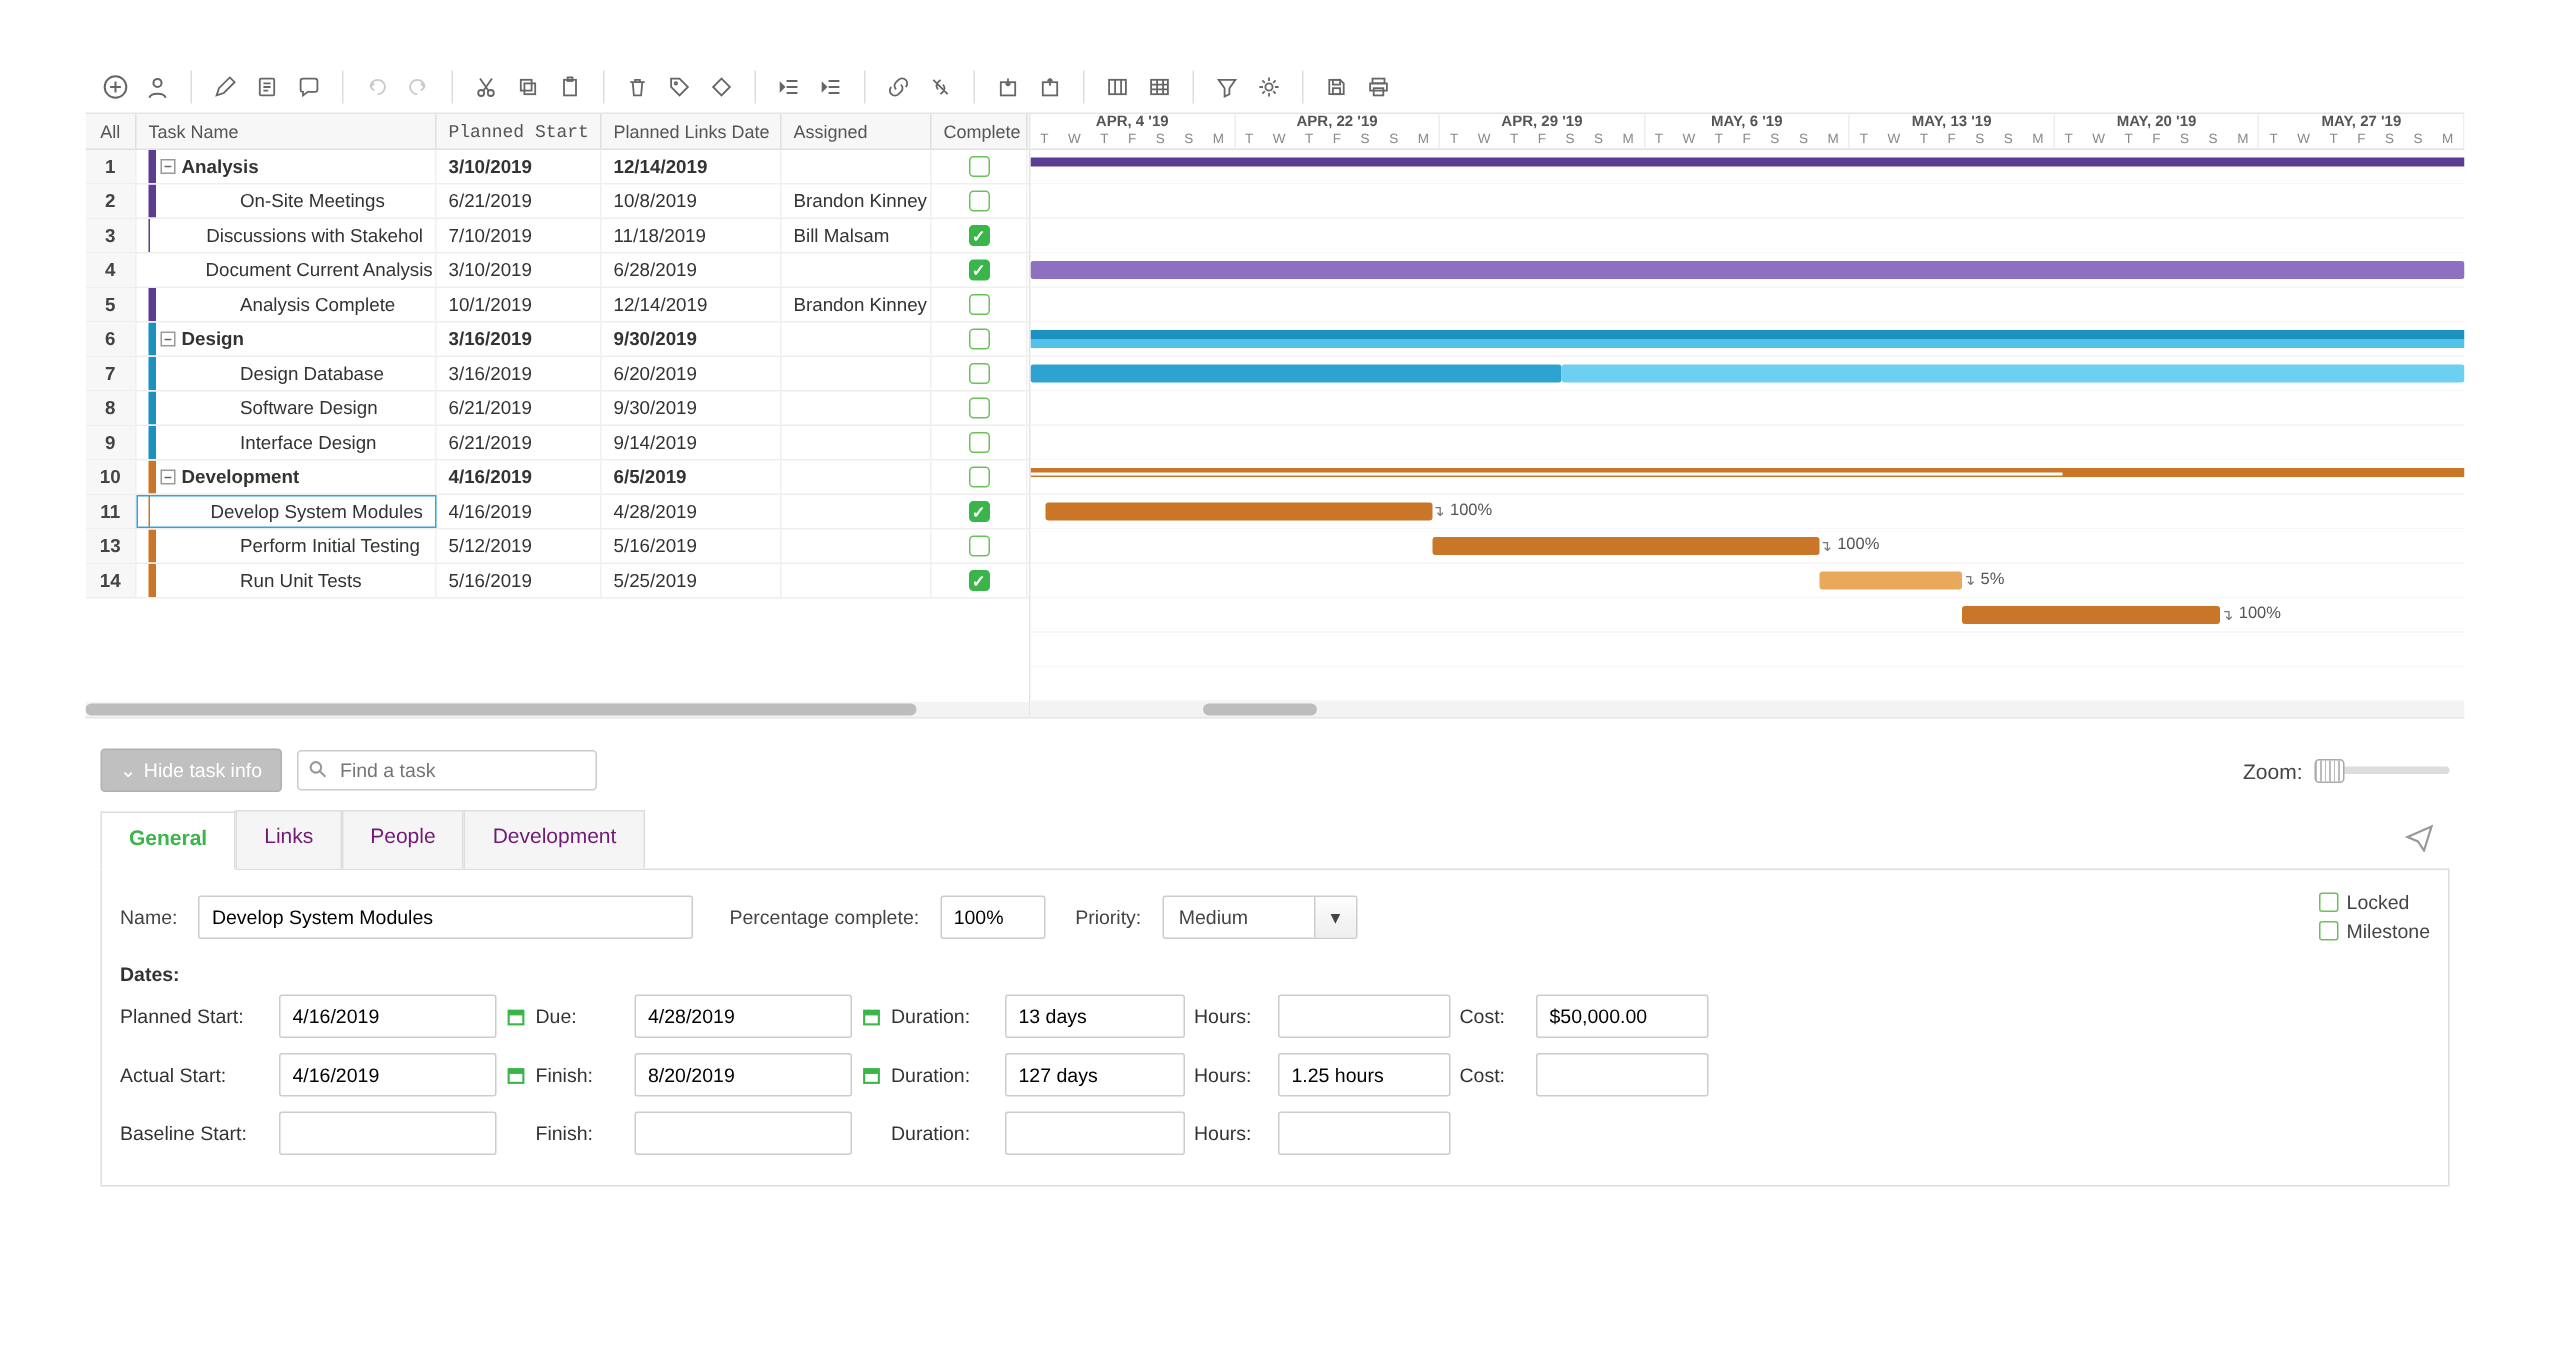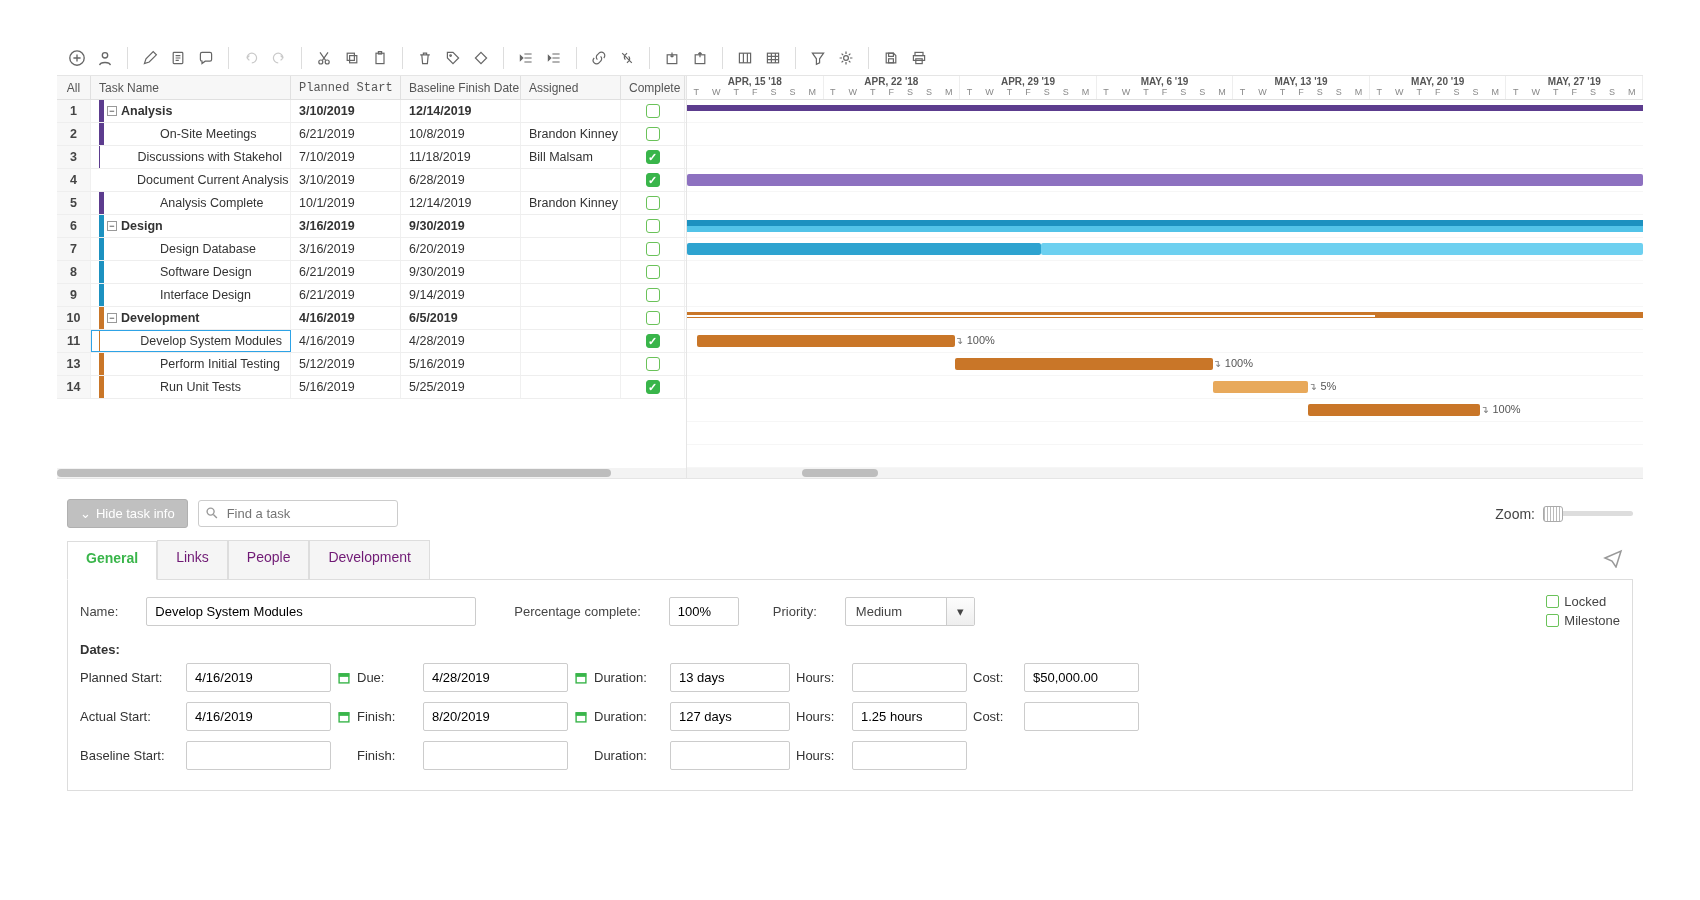--- a/index.html
+++ b/index.html
@@ -68,21 +68,21 @@
   .zoom-group { margin-left: auto; display: flex; align-items: center; gap: 8px; font-size: 14px; color:#444; }
   .zoom-slider { width: 90px; height: 5px; background:#ddd; border-radius:3px; position:relative; }
   .zoom-slider::before { content:""; position:absolute; left:0; width:18px; height:14px; top:-5px; border:1px solid #aaa; background:#fff repeating-linear-gradient(to right, #bbb 0 1px, transparent 1px 3px); border-radius:3px;}
 
   .tabs { display: flex; margin: 12px 10px 0 10px; }
   .tab { padding: 8px 18px; border: 1px solid #ddd; border-bottom: none; background: #f5f5f5; color: #701a75; font-size: 14px; cursor: pointer; }
   .tab.active { background: #fff; color: #39b54a; font-weight: bold; border-bottom: 1px solid #fff; position: relative; top: 1px; }
   .send-icon { margin-left: auto; color: #999; padding: 8px 10px; }
 
   .detail-panel { margin: 0 10px; border: 1px solid #ddd; padding: 14px 12px 20px 12px; }
-  .form-row { display: flex; align-items: center; gap: 28px; font-size: 13px; color: #444; }
+  .form-row { display: flex; align-items: center; gap: 14px; font-size: 13px; color: #444; }
   .flabel { color: #444; }
   .finput { border: 1px solid #ccc; padding: 6px 8px; font-size: 13px; border-radius: 2px; }
   .priority-sel { display:inline-flex; border:1px solid #ccc; border-radius:2px; overflow:hidden;}
   .priority-sel .val { padding:6px 10px; width:100px; }
   .priority-sel .arrow { border-left:1px solid #ccc; width:28px; display:flex; align-items:center; justify-content:center; background:linear-gradient(#fdfdfd,#eee); }
   .checks-right { margin-left:auto; display:flex; flex-direction:column; gap:4px; font-size:13px;}
   .checks-right label { display:flex; align-items:center; gap:5px; }
   .sq { width:13px; height:13px; border:1.5px solid #6ac259; border-radius:2px; display:inline-block;}
   .dates-caption { font-weight: bold; margin: 14px 0 6px 0; font-size: 13px; }
   .date-grid { display:grid; grid-template-columns: 100px 145px 14px 60px 145px 14px 70px 120px 50px 115px 45px 115px; row-gap:10px; column-gap:6px; align-items:center; font-size:13px;}
@@ -249,21 +249,21 @@
         </svg>
       </span>
   </div>
 
   <div class="split">
     <div class="grid">
       <div class="ghead">
         <div class="gh-cell col-num">All</div>
         <div class="gh-cell col-name">Task Name</div>
         <div class="gh-cell col-ps">Planned Start Date</div>
-        <div class="gh-cell col-pf">Baseline Finish Date</div>
+        <div class="gh-cell col-pf">Planned Links Date</div>
         <div class="gh-cell col-asg">Assigned</div>
         <div class="gh-cell col-cmp">Complete</div>
       </div>
       <div class="gbody" id="gbody">
           <div class="grow">
             <div class="gcell numcell">1</div>
             <div class="gcell namecell bold ">
               <span class="group-stripe stripe-purple"></span>
               <span class="expander">−</span>
               <span class="" style="">Analysis</span>
@@ -444,33 +444,33 @@
             </div>
           </div>
         </div>
       <div class="hscroll">
           <div class="hscroll-thumb" style="left:0; width:88%"></div>
         </div>
     </div>
     <div class="gantt">
       <div class="tl-head" id="tlhead">
           <div class="tl-col">
-            <div class="tl-date">APR, 15 '18</div>
+            <div class="tl-date">APR, 4 '19</div>
             <div class="tl-days">
               <span>T</span>
               <span>W</span>
               <span>T</span>
               <span>F</span>
               <span>S</span>
               <span>S</span>
               <span>M</span>
             </div>
           </div>
           <div class="tl-col">
-            <div class="tl-date">APR, 22 '18</div>
+            <div class="tl-date">APR, 22 '19</div>
             <div class="tl-days">
               <span>T</span>
               <span>W</span>
               <span>T</span>
               <span>F</span>
               <span>S</span>
               <span>S</span>
               <span>M</span>
             </div>
           </div>

